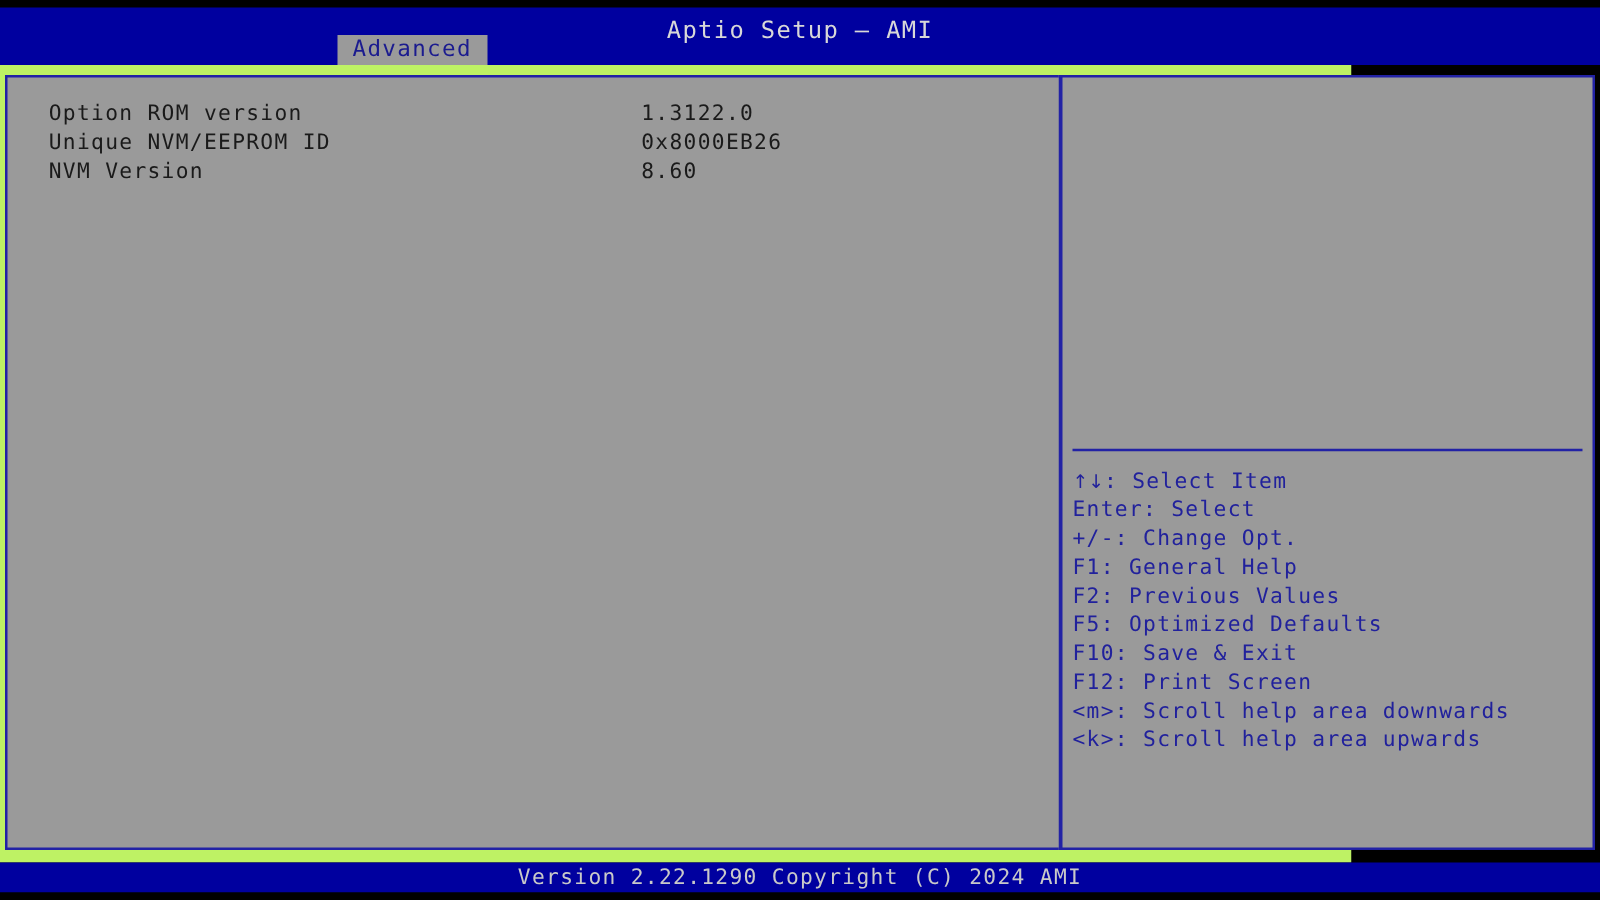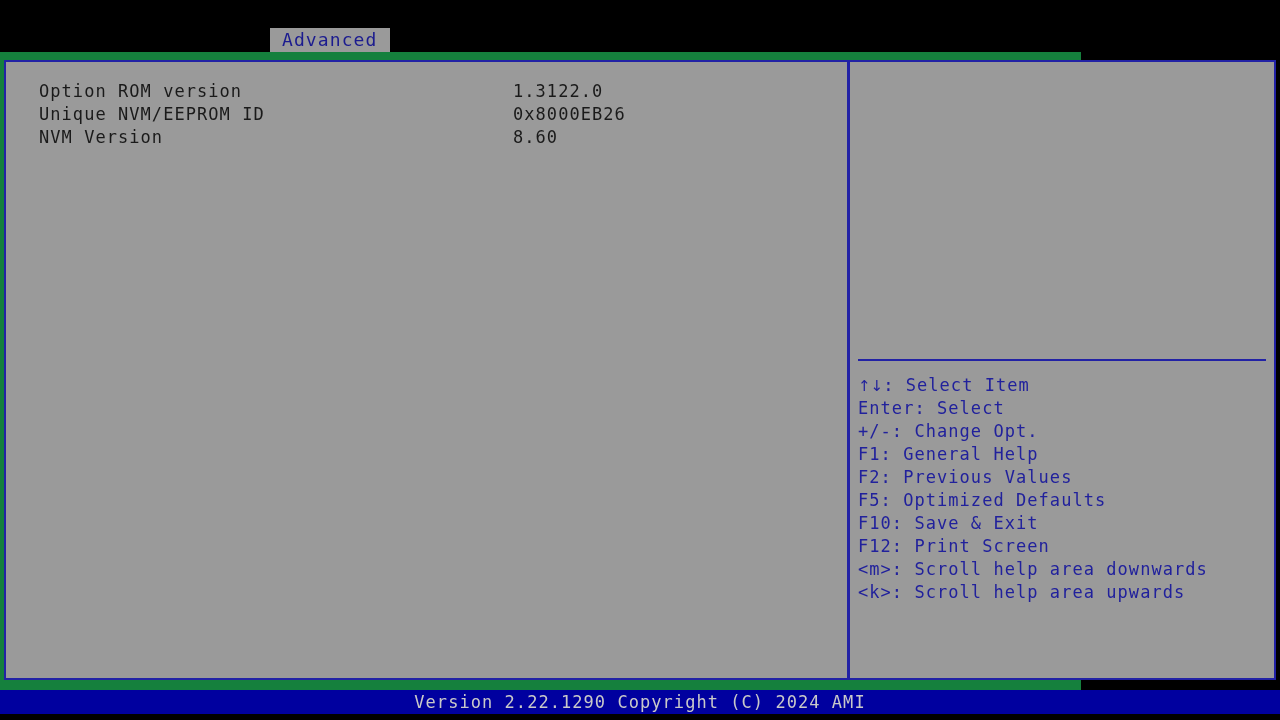--- a/index.html
+++ b/index.html
@@ -61,21 +61,21 @@
     color: #1b1b8f;
   }
 
   
   #body-area {
     position: absolute;
     left: 0;
     top: 52px;
     width: 1081px;
     height: 638px;
-    background: #15803d;
+    background: #bef264;
   }
 
   
   #settings-panel {
     position: absolute;
     left: 4px;
     top: 8px;
     width: 845px;
     height: 620px;
     border: 2px solid #2222a5;
@@ -194,20 +194,23 @@
     width: 1280px;
     height: 6px;
     background: #000000;
   }
 </style>
 </head>
 <body>
 
 <div id="screen">
 
+  <div id="header-bar">
+    <div id="app-title">Aptio Setup – AMI</div>
+  </div>
 
   <div id="tab-strip">
     <div class="tab active">Advanced</div>
   </div>
 
   <div id="body-area">
 
     <div id="settings-panel">
       <div id="settings-list">
 

